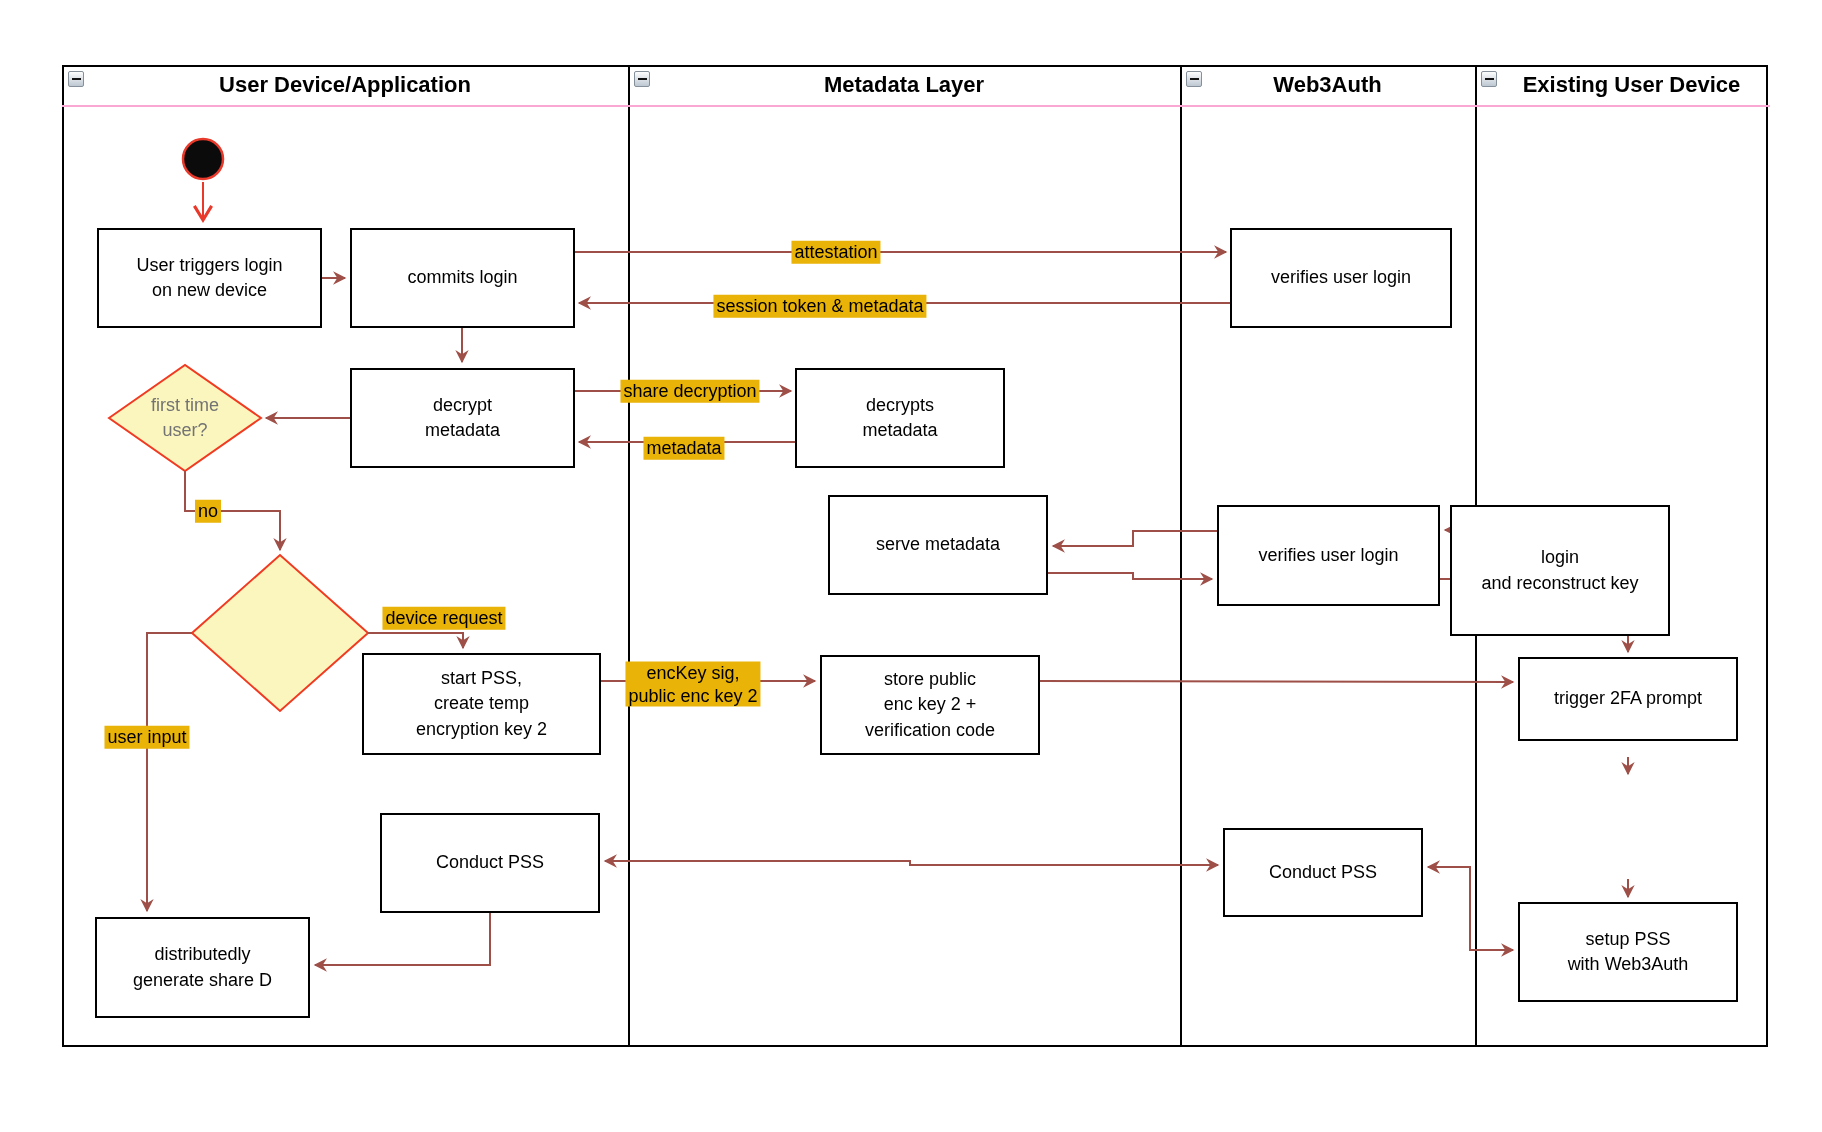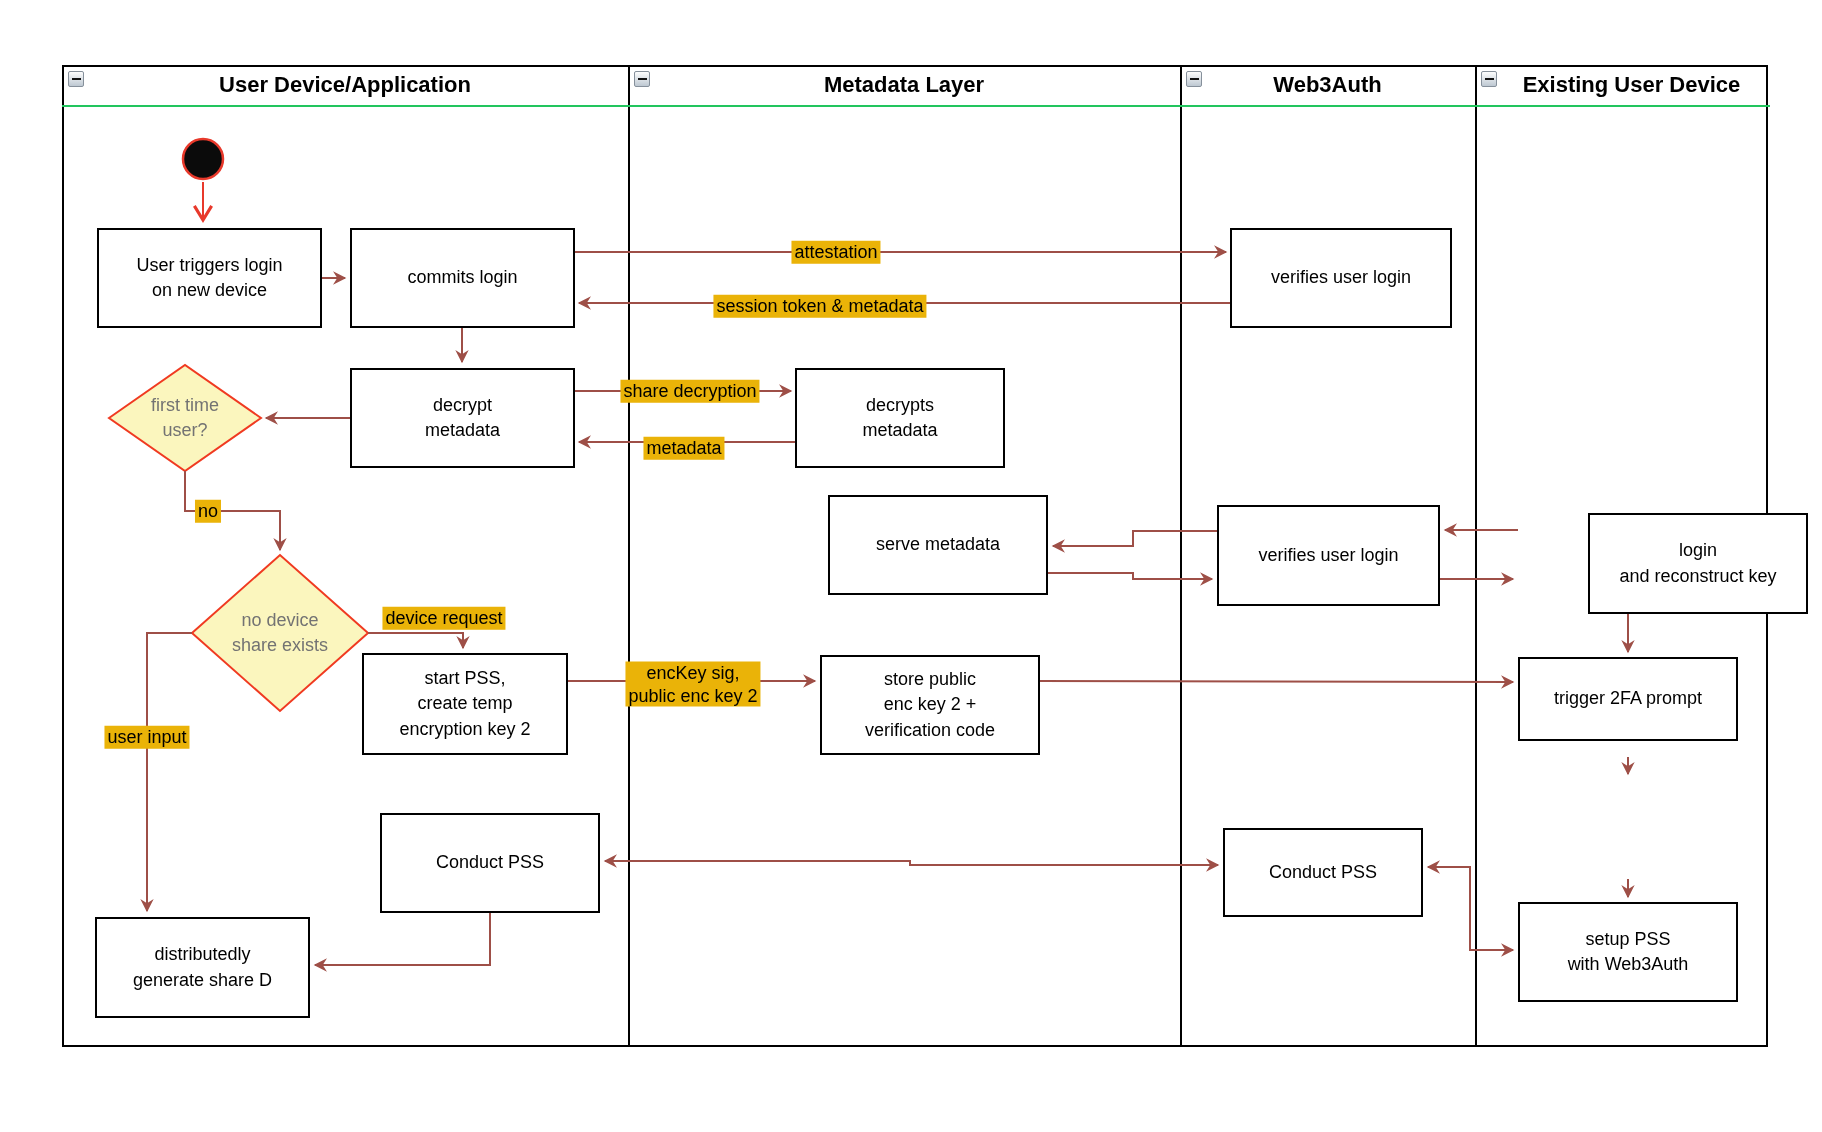--- a/index.html
+++ b/index.html
@@ -2,21 +2,21 @@
 <html style="--arrow: #9E4F47; --red: #E8392B; --dfill: #FBF6BE; --dstroke: #F03A21;"><head>
 <meta charset="utf-8">
 <style>
   html,body{margin:0;padding:0;background:#ffffff;}
   body{font-family:"Liberation Sans", sans-serif;}
   #stage{position:relative;width:1822px;height:1132px;background:#fff;overflow:hidden;}
 
   
   .frame{position:absolute;left:62px;top:65px;width:1706px;height:982px;border:2px solid #000;box-sizing:border-box;background:#fff;}
   .vsep{position:absolute;top:65px;height:982px;width:2px;background:#000;}
-  .lane-header{position:absolute;top:65px;height:42px;border-bottom:2px solid #22c55e;box-sizing:border-box;display:flex;align-items:center;justify-content:center;font-weight:bold;font-size:22px;color:#000;}
+  .lane-header{position:absolute;top:65px;height:42px;border-bottom:2px solid #f9a8d4;box-sizing:border-box;display:flex;align-items:center;justify-content:center;font-weight:bold;font-size:22px;color:#000;}
   .collapse{position:absolute;left:6px;top:6px;width:16px;height:16px;border:1px solid #86909b;border-radius:2px;background:linear-gradient(#fdfdfd,#bec8d2);display:flex;align-items:center;justify-content:center;box-sizing:border-box;cursor:pointer;}
   .collapse .bar{width:9px;height:2px;background:#111;}
 
   
   .node{position:absolute;border:2px solid #000;background:#fff;box-sizing:border-box;display:flex;align-items:center;justify-content:center;text-align:center;font-size:18px;line-height:1.4;color:#000;}
   .node-label,.dlabel,.elabel{white-space:pre-line;}
   .dlabel{position:absolute;display:flex;align-items:center;justify-content:center;text-align:center;font-size:18px;line-height:1.4;color:#737373;}
   .elabel{position:absolute;transform:translate(-50%,-50%);background:#eab308;padding:0 3px;font-size:18px;line-height:1.25;color:#000;text-align:center;}
 
   
@@ -110,24 +110,21 @@
   <div class="node" style="left:350px;top:228px;width:225px;height:100px;">
     <span class="node-label">commits login</span>
     </div>
   <div class="node" style="left:350px;top:368px;width:225px;height:100px;">
     <span class="node-label">decrypt
 metadata</span>
     </div>
   <div class="dlabel" style="left:117px;top:375px;width:136px;height:86px;">
     <span class="node-label">first time
 user?</span></div>
-  <div class="dlabel" style="left:202px;top:590px;width:156px;height:86px;">
-    <span class="node-label">no device
-share exists</span></div>
-  <div class="node" style="left:362px;top:653px;width:206px;height:102px;">
+  <div class="node" style="left:362px;top:653px;width:239px;height:102px;">
     <span class="node-label">start PSS,
 create temp
 encryption key 2</span>
     </div>
   <div class="node" style="left:380px;top:813px;width:220px;height:100px;">
     <span class="node-label">Conduct PSS</span>
     </div>
   <div class="node" style="left:95px;top:917px;width:215px;height:101px;">
     <span class="node-label">distributedly
 generate share D</span>
@@ -149,21 +146,21 @@
   <div class="node" style="left:1230px;top:228px;width:222px;height:100px;">
     <span class="node-label">verifies user login</span>
     </div>
   <div class="node" style="left:1217px;top:505px;width:223px;height:101px;">
     <span class="node-label">verifies user login</span>
     </div>
   <div class="node" style="left:1223px;top:828px;width:200px;height:89px;">
     <span class="node-label">Conduct PSS</span>
     </div>
 
-  <div class="node" style="left:1588px;top:505px;width:220px;height:101px;margin-top:8px;">
+  <div class="node" style="left:1450px;top:505px;width:220px;height:131px;">
     <span class="node-label">login
 and reconstruct key</span>
     </div>
   <div class="node" style="left:1518px;top:657px;width:220px;height:84px;">
     <span class="node-label">trigger 2FA prompt</span>
     </div>
   <div class="node" style="left:1518px;top:902px;width:220px;height:100px;">
     <span class="node-label">setup PSS
 with Web3Auth</span>
     </div>

